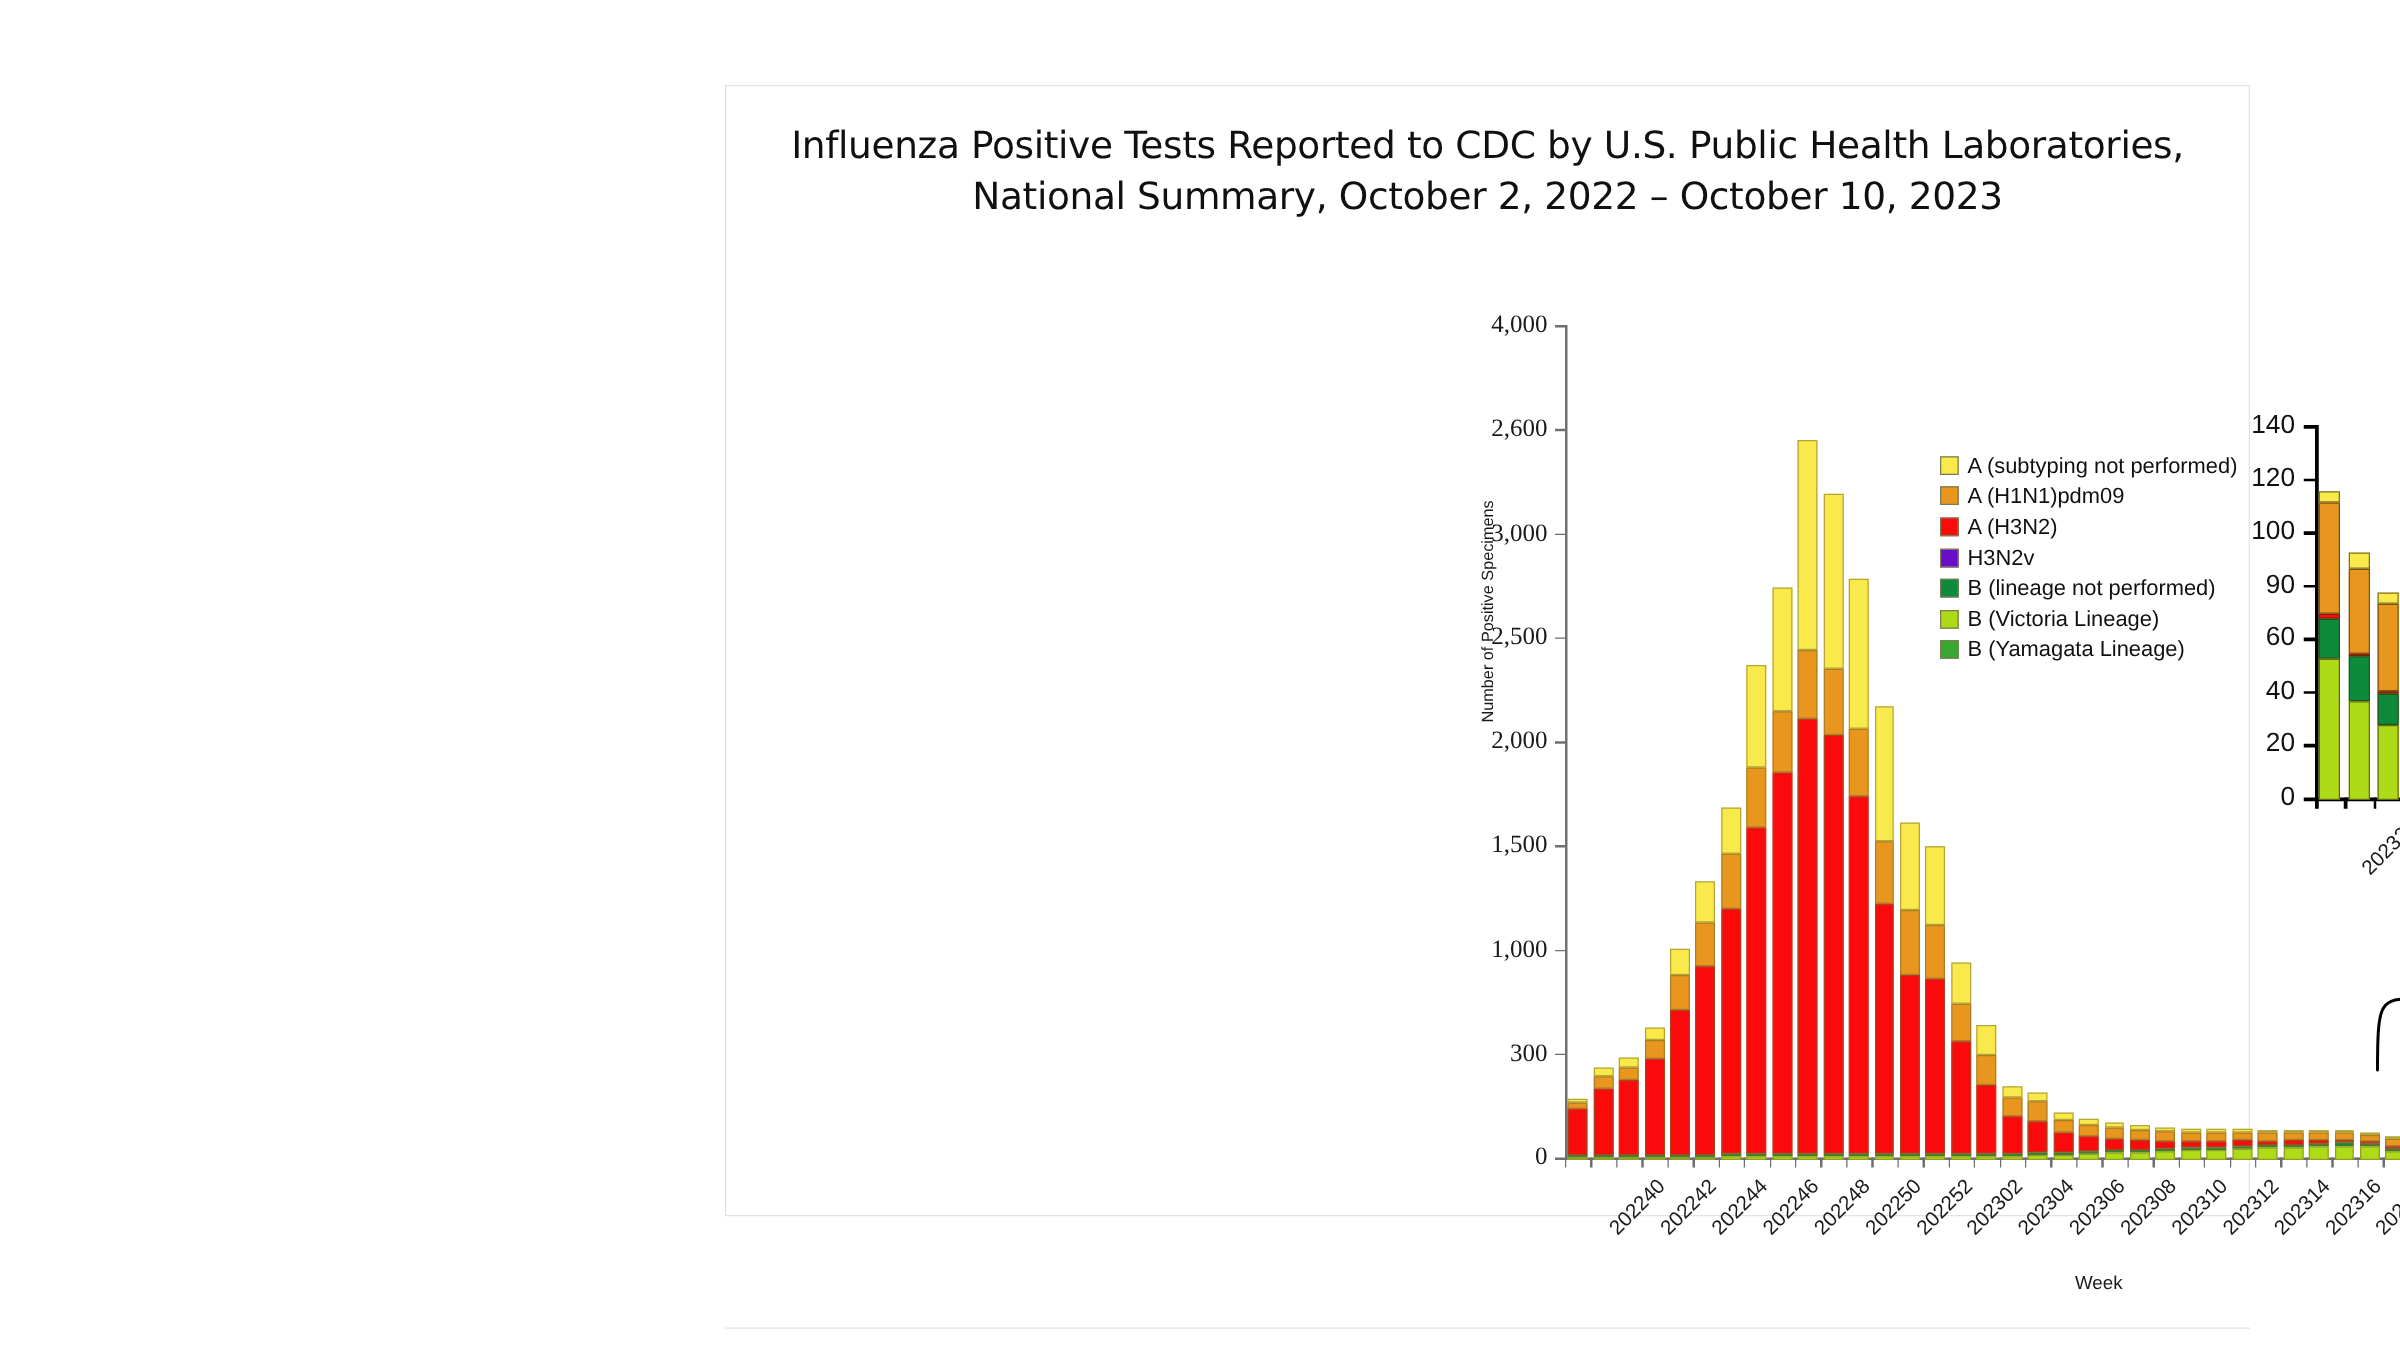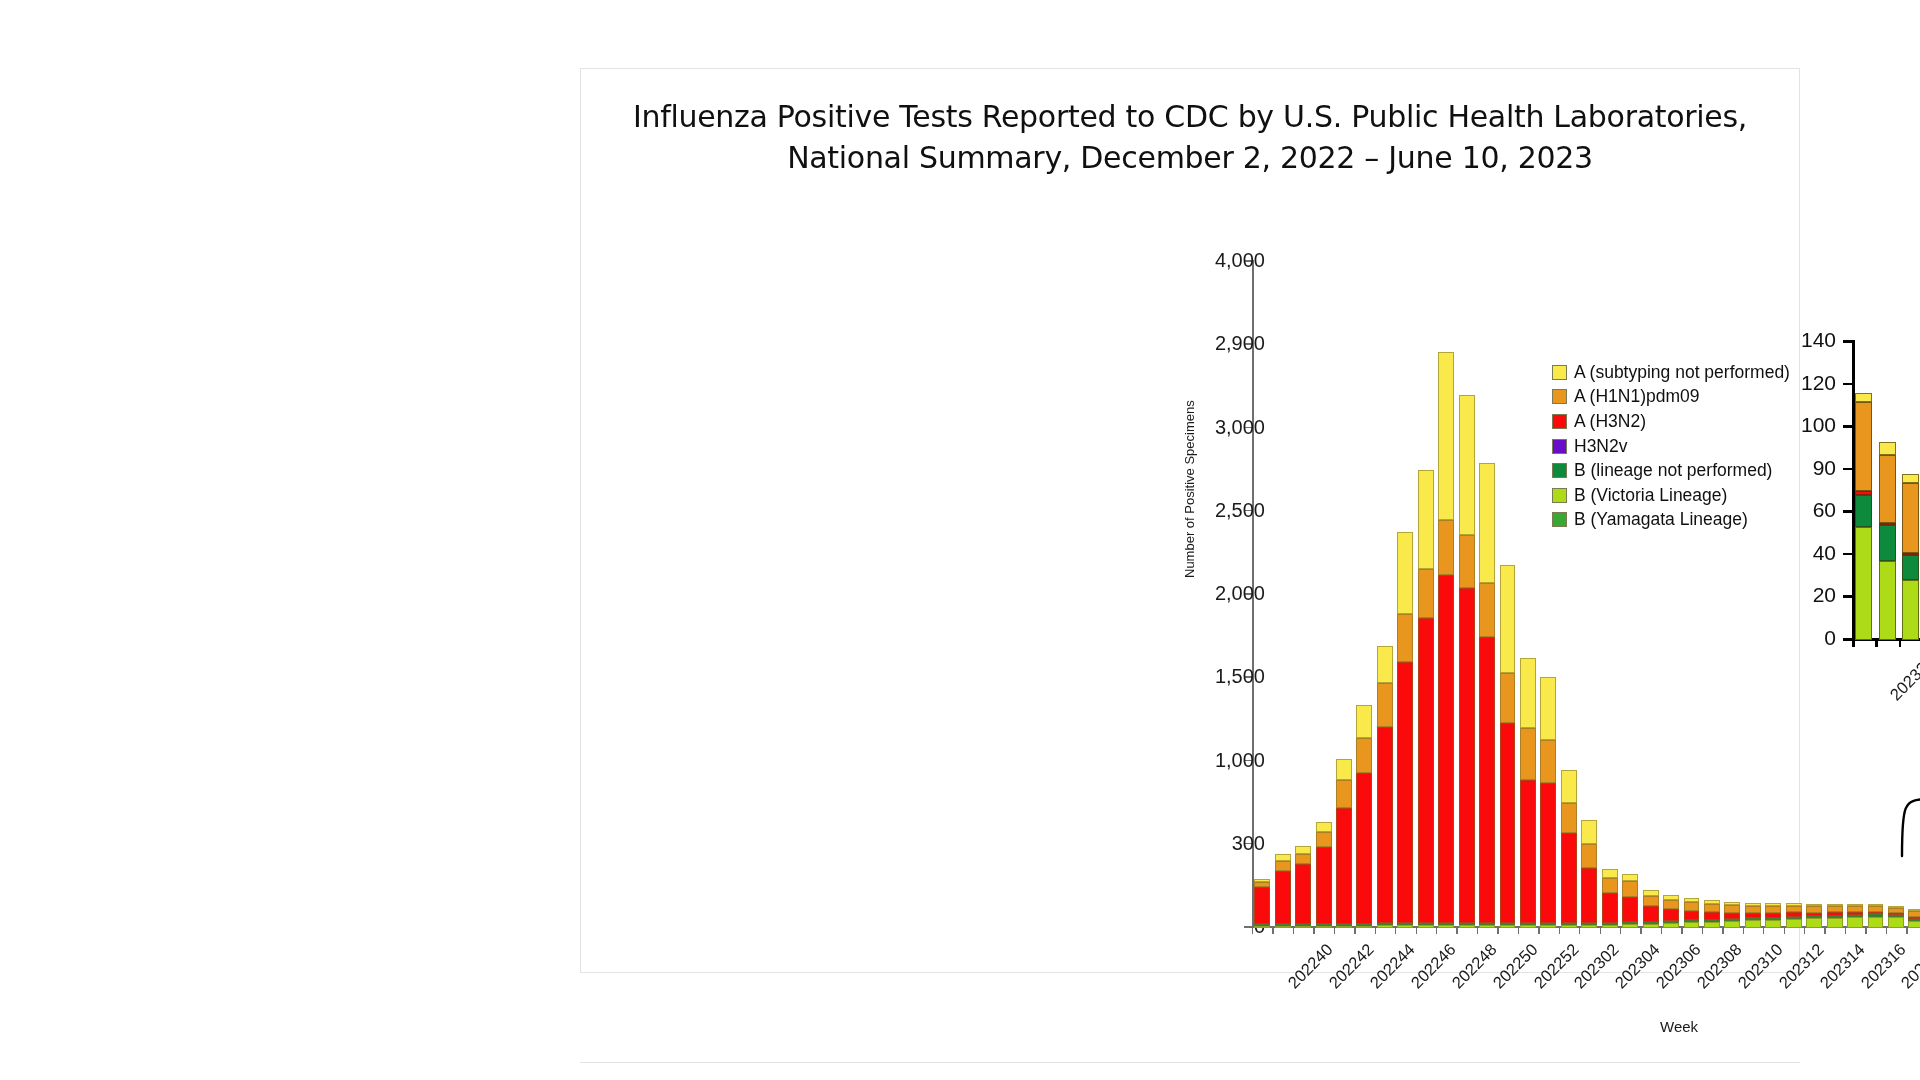--- a/index.html
+++ b/index.html
@@ -63,25 +63,25 @@
     height: 668px;
   }
   
   .axis-line { position:absolute; background:#6f6f6f; }
   #main-yaxis { left:0px; top:0px; width:1.6px; height:668px; }
   #main-xaxis { left:0px; top:666px; width:1063px; height:1.6px; }
   .tick-y { position:absolute; left:-8px; width:8px; height:1.6px; background:#6f6f6f; }
   .tick-x { position:absolute; top:666px; width:1.4px; height:8px; background:#6f6f6f; }
   .ylabel-main {
     position:absolute;
-    right: 1036px;
+    right: 1063px;
     transform: translateY(-50%);
     padding-right: 14px;
     font-size: 20px;
-    font-family: Liberation Sans, sans-serif;
+    font-family: Liberation Serif, serif;
     color:#1a1a1a;
     white-space: nowrap;
   }
   #yaxis-title {
     position:absolute;
     left: 602px;
     top: 510px;
     transform: rotate(-90deg);
     transform-origin: left top;
     font-size: 13px;
@@ -200,21 +200,21 @@
 <body>
 
 <div id="page">
 
   <div id="chart-card"></div>
 
   <div id="figure-region">
 
     <div id="chart-title">
       <span class="tl">Influenza Positive Tests Reported to CDC by U.S. Public Health Laboratories,</span>
-      <span class="tl">National Summary, December 2, 2022 – June 10, 2023</span>
+      <span class="tl">National Summary, October 2, 2022 – October 10, 2023</span>
     </div>
 
     <div id="yaxis-title">Number of Positive Specimens</div>
     <div id="xaxis-title">Week</div>
 
     <div class="plot-area" id="main-plot">
       <div class="axis-line" id="main-yaxis"></div>
       <div class="axis-line" id="main-xaxis"></div>
       <div id="main-yticks">
           <div class="tick-y" style="top: 666px;"></div>
@@ -225,21 +225,21 @@
           <div class="ylabel-main" style="top: 499.5px;">1,000</div>
           <div class="tick-y" style="top: 416.25px;"></div>
           <div class="ylabel-main" style="top: 416.25px;">1,500</div>
           <div class="tick-y" style="top: 333px;"></div>
           <div class="ylabel-main" style="top: 333px; margin-left: 23px;">2,000</div>
           <div class="tick-y" style="top: 249.75px;"></div>
           <div class="ylabel-main" style="top: 249.75px;">2,500</div>
           <div class="tick-y" style="top: 166.5px;"></div>
           <div class="ylabel-main" style="top: 166.5px;">3,000</div>
           <div class="tick-y" style="top: 83.25px;"></div>
-          <div class="ylabel-main" style="top: 83.25px;">2,900</div>
+          <div class="ylabel-main" style="top: 83.25px;">2,600</div>
           <div class="tick-y" style="top: 0px;"></div>
           <div class="ylabel-main" style="top: 0px;">4,000</div>
         </div>
       <div id="main-xticks">
           <div class="tick-x" style="left: 0px;"></div>
           <div class="xtick-label" style="left: 16.2212px;">202240</div>
           <div class="tick-x" style="left: 20.4423px;"></div>
           <div class="tick-x" style="left: 40.8846px;"></div>
           <div class="xtick-label" style="left: 57.1058px;">202242</div>
           <div class="tick-x" style="left: 61.3269px;"></div>

